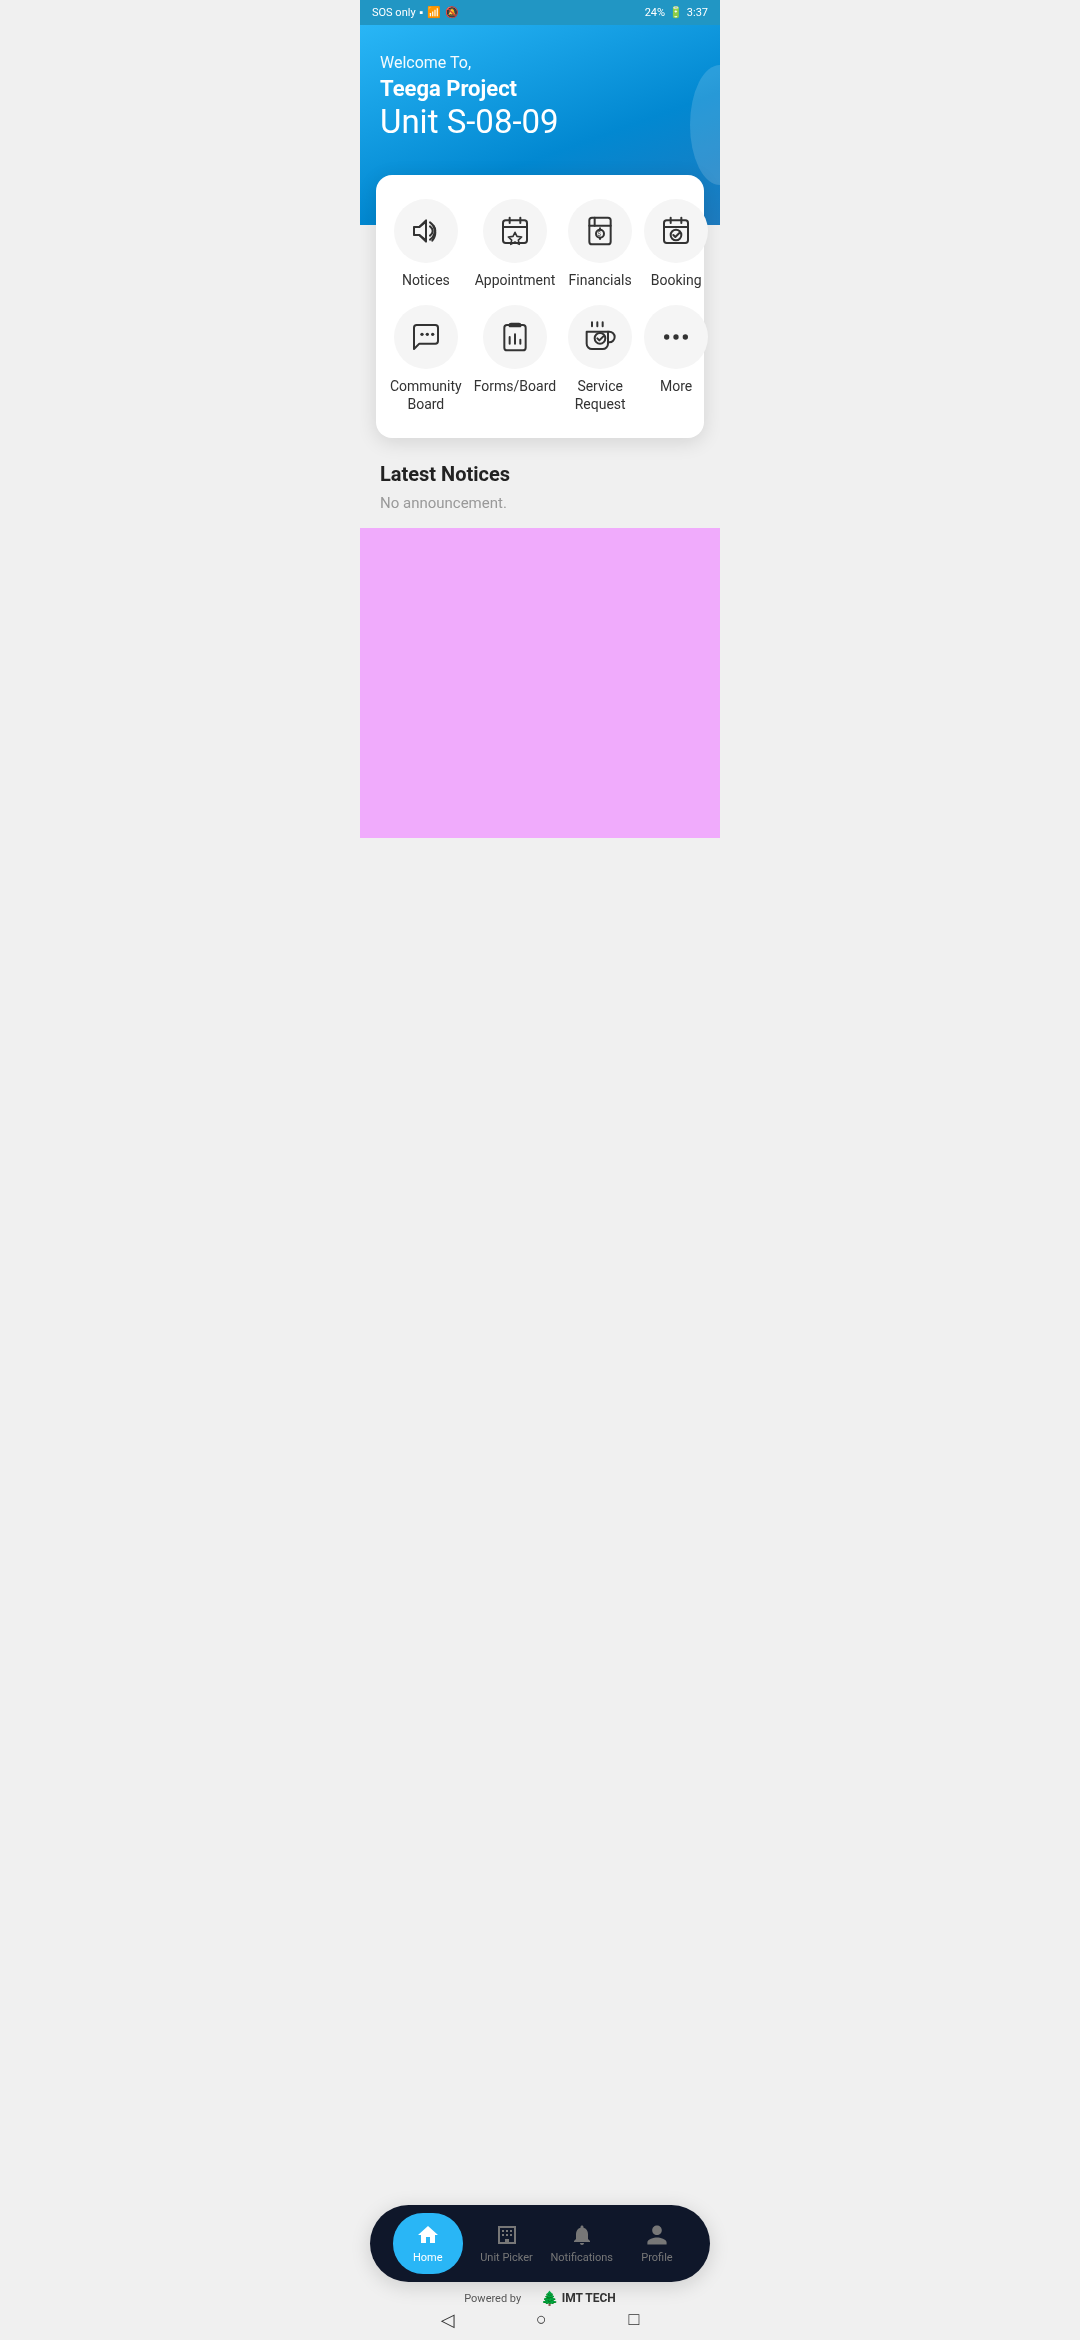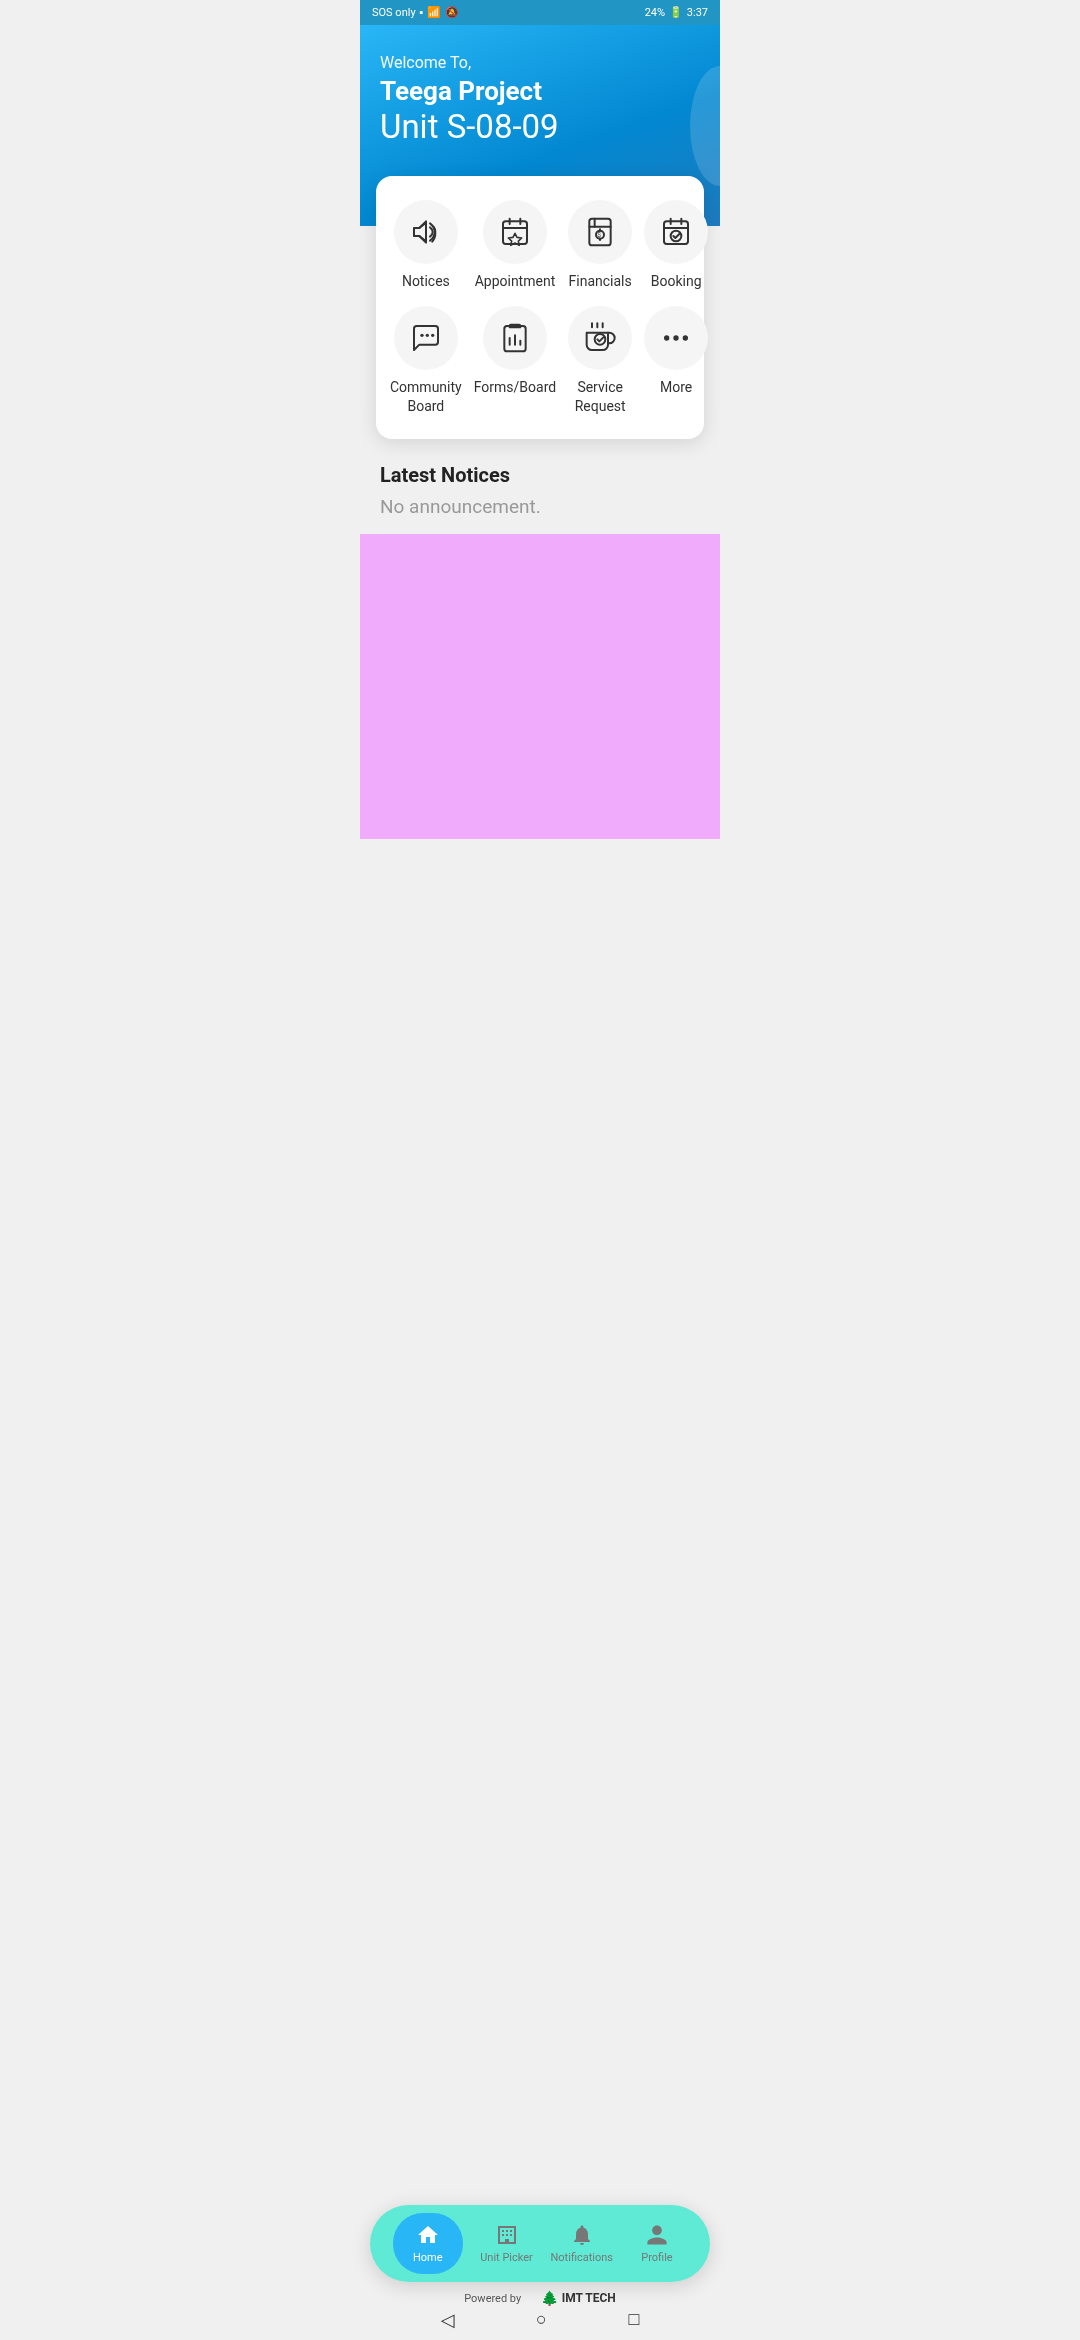--- a/index.html
+++ b/index.html
@@ -37,21 +37,21 @@
       position: relative;
       min-height: 200px;
     }
     .hero-welcome {
       font-size: 16px;
       font-weight: 400;
       margin-bottom: 4px;
       opacity: 0.95;
     }
     .hero-project {
-      font-size: 26px;
+      font-size: 22px;
       font-weight: 700;
       line-height: 1.2;
     }
     .hero-unit {
       font-size: 33px;
       font-weight: 400;
     }
 
     
     .hero::after {
@@ -119,35 +119,35 @@
       padding: 24px 20px 16px 20px;
       background: #f0f0f0;
     }
     .section-title {
       font-size: 20px;
       font-weight: 700;
       color: #222;
       margin-bottom: 8px;
     }
     .section-empty {
-      font-size: 19px;
+      font-size: 15px;
       color: #999;
     }
 
     
     .bottom-nav-wrapper {
       position: fixed;
       bottom: 30px;
       left: 50%;
       transform: translateX(-50%);
       width: 340px;
       z-index: 100;
     }
     .bottom-nav {
-      background: #5eead4;
+      background: #0f172a;
       border-radius: 40px;
       padding: 8px 16px;
       display: flex;
       justify-content: space-around;
       align-items: center;
       box-shadow: 0 4px 20px rgba(0,0,0,0.15);
     }
     .nav-item {
       display: flex;
       flex-direction: column;

